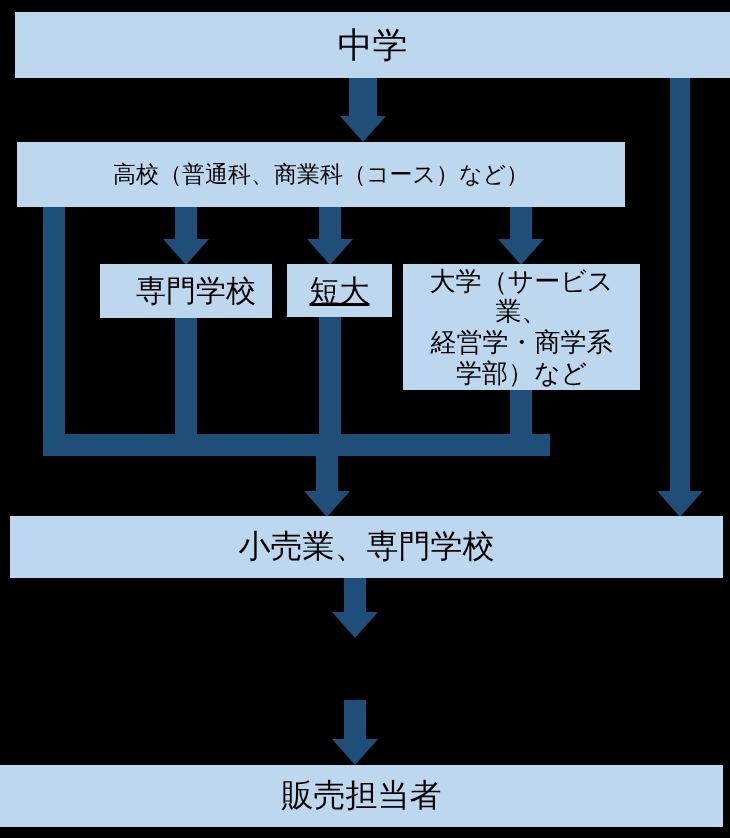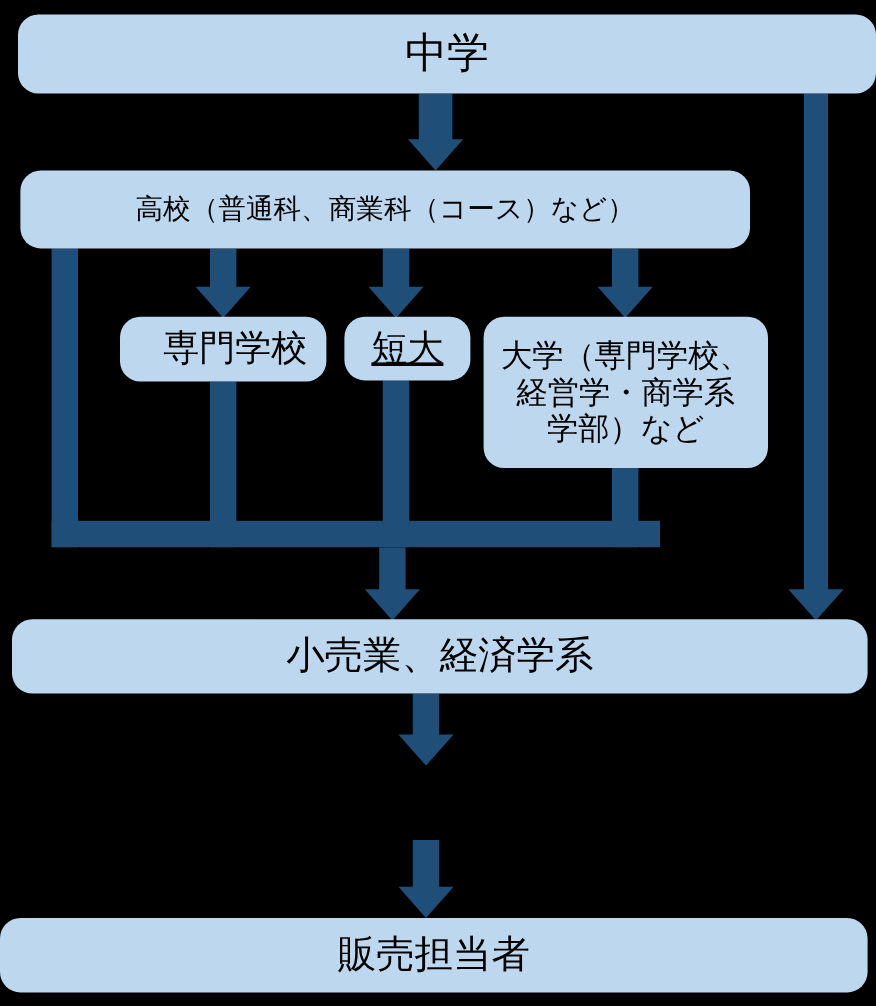--- a/index.html
+++ b/index.html
@@ -20,21 +20,20 @@
     position: absolute;
     background: #BDD7EE;
     color: #000000;
     display: flex;
     align-items: center;
     justify-content: flex-start;
     text-align: center;
     box-sizing: border-box;
     line-height: 1.18;
     z-index: 3;
-    border-radius: 17px;
   }
   .node .label {
     display: block;
     width: 100%;
     padding: 0 4px;
     box-sizing: border-box;
     white-space: pre-line;
   }
   
   #node-chugaku      { left:15px;  top:12px;  width:715px; height:66px;  font-size:35px; }
@@ -132,27 +131,27 @@
 
   <div class="node" id="node-senmon">
     <span class="label">専門学校</span>
   </div>
 
   <div class="node" id="node-tandai">
     <span class="label">短大</span>
   </div>
 
   <div class="node" id="node-daigaku">
-    <span class="label">大学（専門学校、
+    <span class="label">大学（サービス業、
 経営学・商学系
 学部）など</span>
   </div>
 
   <div class="node" id="node-kouri">
-    <span class="label">小売業、経済学系</span>
+    <span class="label">小売業、専門学校</span>
   </div>
 
 
   <div class="node" id="node-tantou">
     <span class="label">販売担当者</span>
   </div>
 
 </div>
 
 </body></html>

